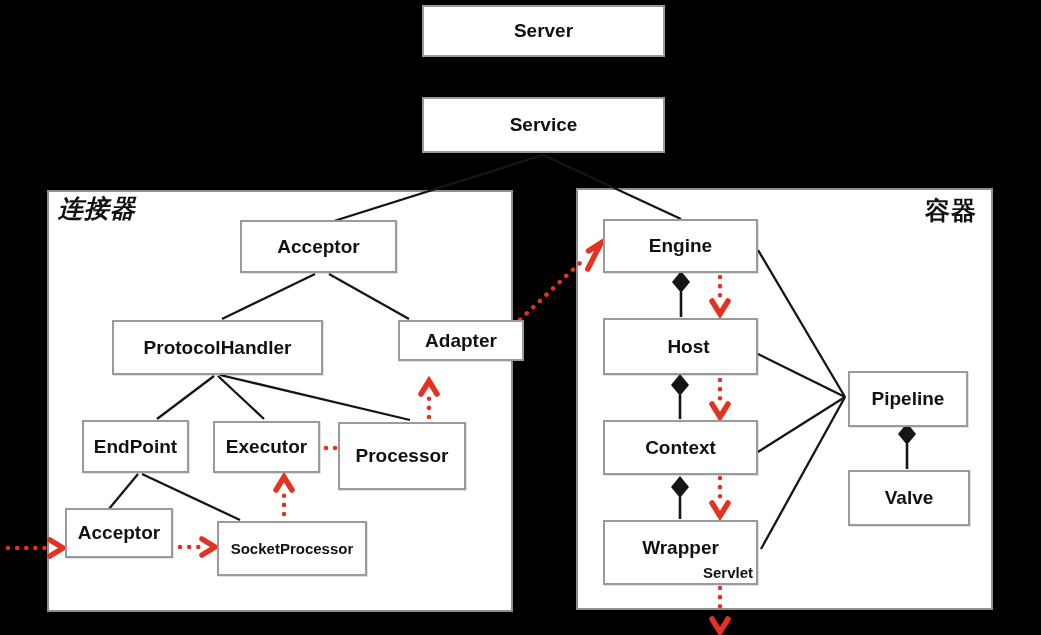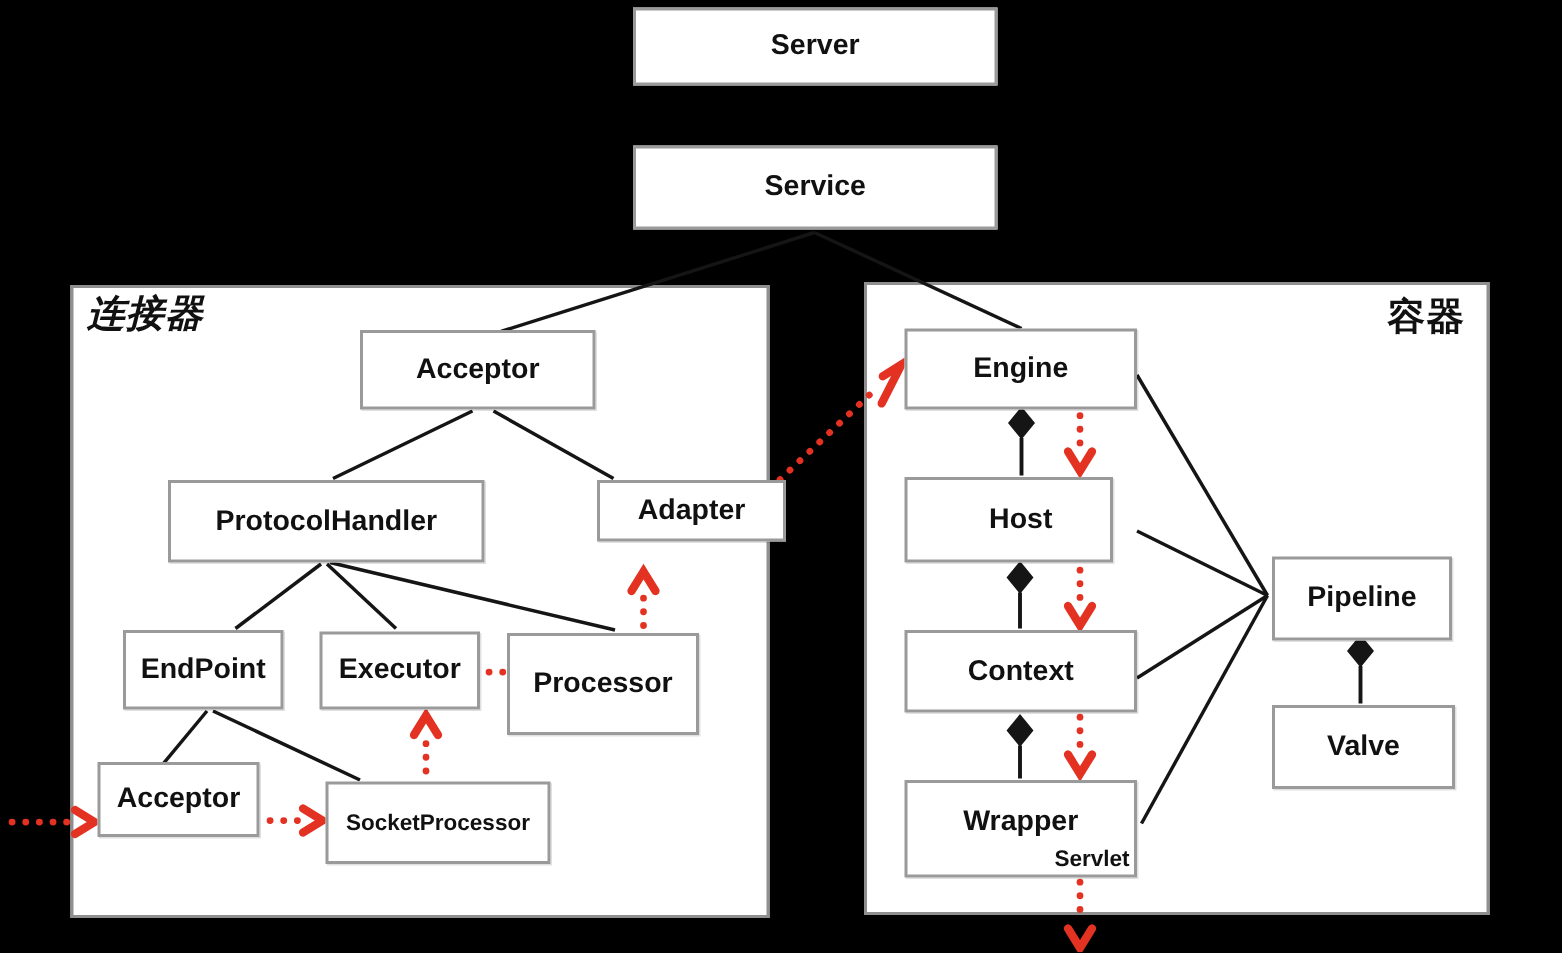--- a/index.html
+++ b/index.html
@@ -128,21 +128,21 @@
   <div class="box" style="left:65px;top:508px;width:108px;height:50px;">
     <span>Acceptor</span>
   </div>
   <div class="box small" style="left:217px;top:521px;width:150px;height:55px;">
     <span>SocketProcessor</span>
   </div>
 
   <div class="box" style="left:603px;top:219px;width:155px;height:54px;">
     <span>Engine</span>
   </div>
-  <div class="box" style="left:603px;top:318px;width:139px;height:57px;padding-left:16px;">
+  <div class="box" style="left:603px;top:318px;width:155px;height:57px;padding-left:16px;">
     <span>Host</span>
   </div>
   <div class="box" style="left:603px;top:420px;width:155px;height:55px;">
     <span>Context</span>
   </div>
   <div class="box" style="left:603px;top:520px;width:155px;height:65px;padding-bottom:10px;">
     <span>Wrapper</span>
     <span class="corner-label">Servlet</span>
   </div>
   <div class="box" style="left:848px;top:371px;width:120px;height:56px;text-align:center;">

